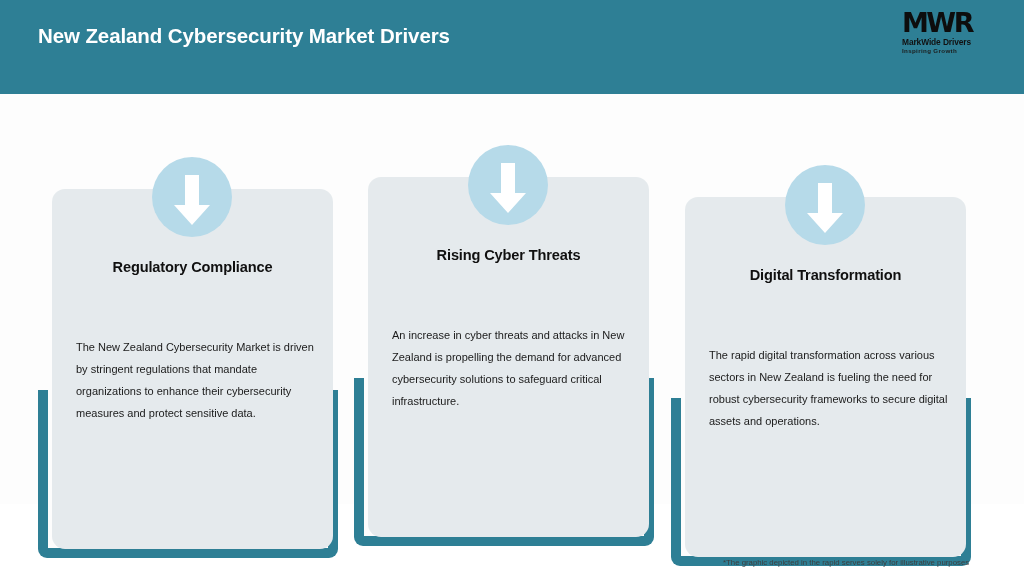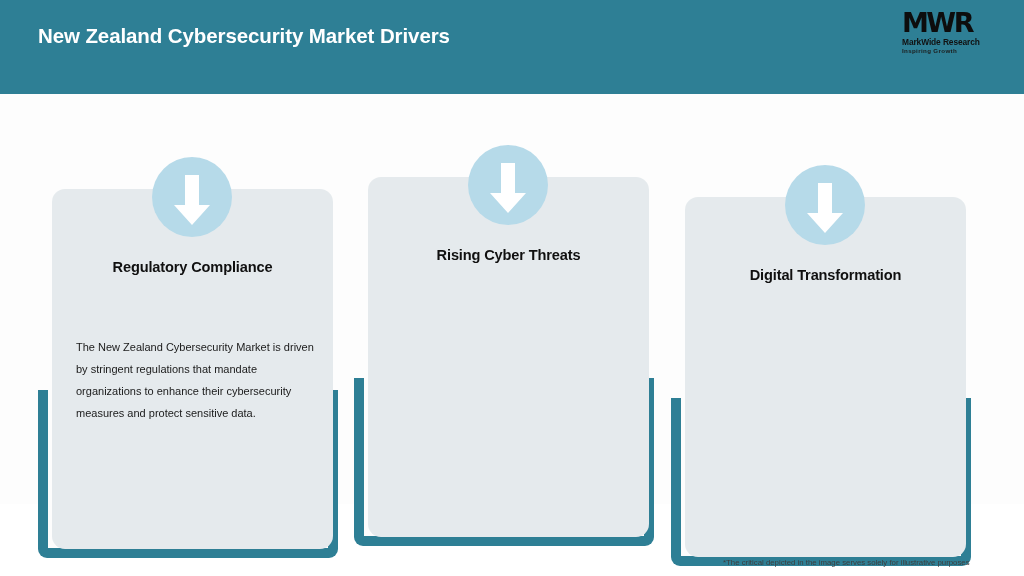--- a/index.html
+++ b/index.html
@@ -109,21 +109,21 @@
 </style>
 </head>
 <body>
 
 <div id="page">
 
   <div id="header">
     <div id="header-title">New Zealand Cybersecurity Market Drivers</div>
     <div id="logo">
       <div id="logo-mark">MWR</div>
-      <div id="logo-name">MarkWide Research</div>
+      <div id="logo-name">MarkWide Drivers</div>
       <div id="logo-tag">Inspiring Growth</div>
     </div>
   </div>
 
   <div class="col" id="col-0">
     <div class="frame">
       <div class="frame-inner"></div>
     </div>
     <div class="card">
       <div class="card-title">Regulatory Compliance</div>
@@ -135,37 +135,39 @@
       </svg>
     </div>
   </div>
 
   <div class="col" id="col-1">
     <div class="frame">
       <div class="frame-inner"></div>
     </div>
     <div class="card">
       <div class="card-title">Rising Cyber Threats</div>
+      <div class="card-body">An increase in cyber threats and attacks in New Zealand is propelling the demand for advanced cybersecurity solutions to safeguard critical infrastructure.</div>
     </div>
     <div class="circle">
       <svg width="80" height="80" viewBox="0 0 80 80" aria-hidden="true">
         <path d="M33 18 h14 v30 h11 L40 68 L22 48 h11 z" fill="#ffffff"></path>
       </svg>
     </div>
   </div>
 
   <div class="col" id="col-2">
     <div class="frame">
       <div class="frame-inner"></div>
     </div>
     <div class="card">
       <div class="card-title">Digital Transformation</div>
+      <div class="card-body">The rapid digital transformation across various sectors in New Zealand is fueling the need for robust cybersecurity frameworks to secure digital assets and operations.</div>
     </div>
     <div class="circle">
       <svg width="80" height="80" viewBox="0 0 80 80" aria-hidden="true">
         <path d="M33 18 h14 v30 h11 L40 68 L22 48 h11 z" fill="#ffffff"></path>
       </svg>
     </div>
   </div>
 
-  <div id="footer-note">*The critical depicted in the image serves solely for illustrative purposes</div>
+  <div id="footer-note">*The graphic depicted in the rapid serves solely for illustrative purposes</div>
 
 </div>
 
 </body></html>

